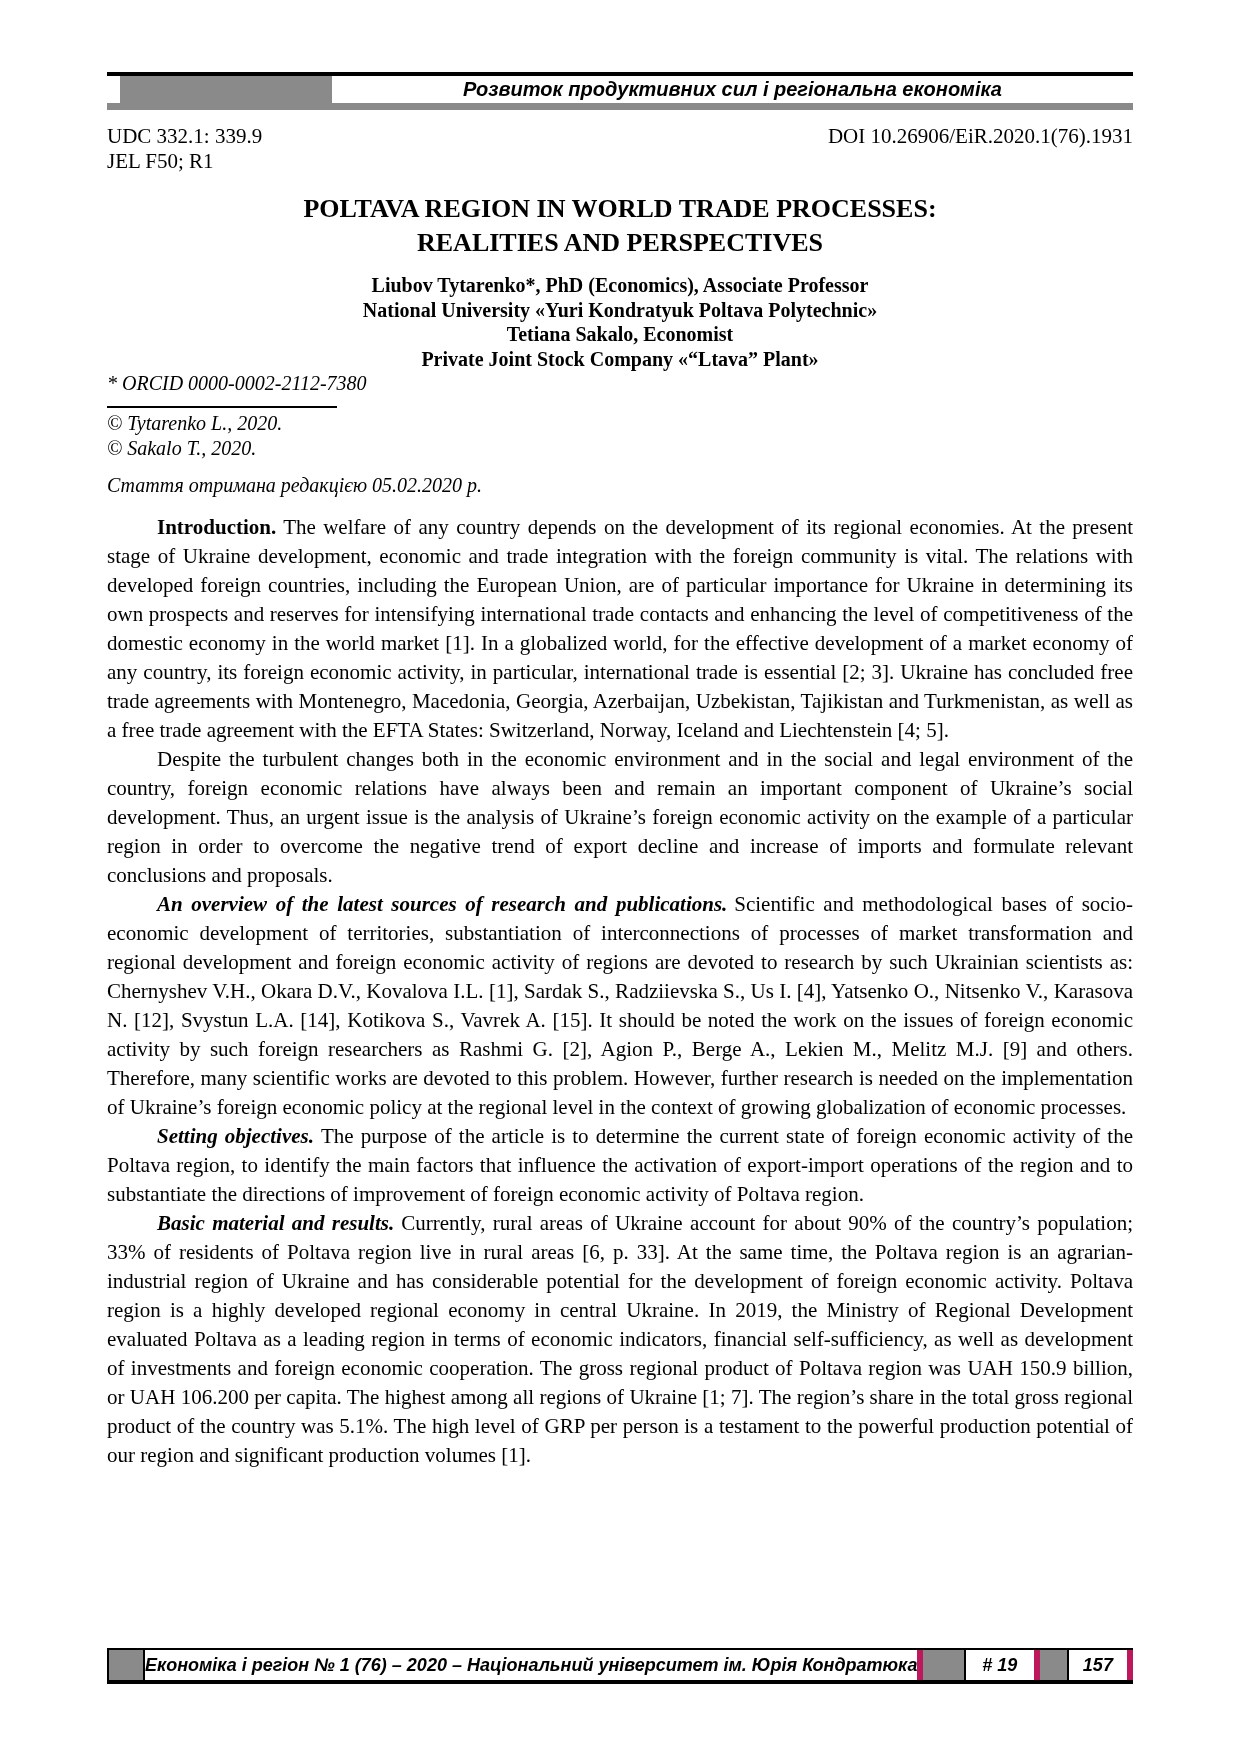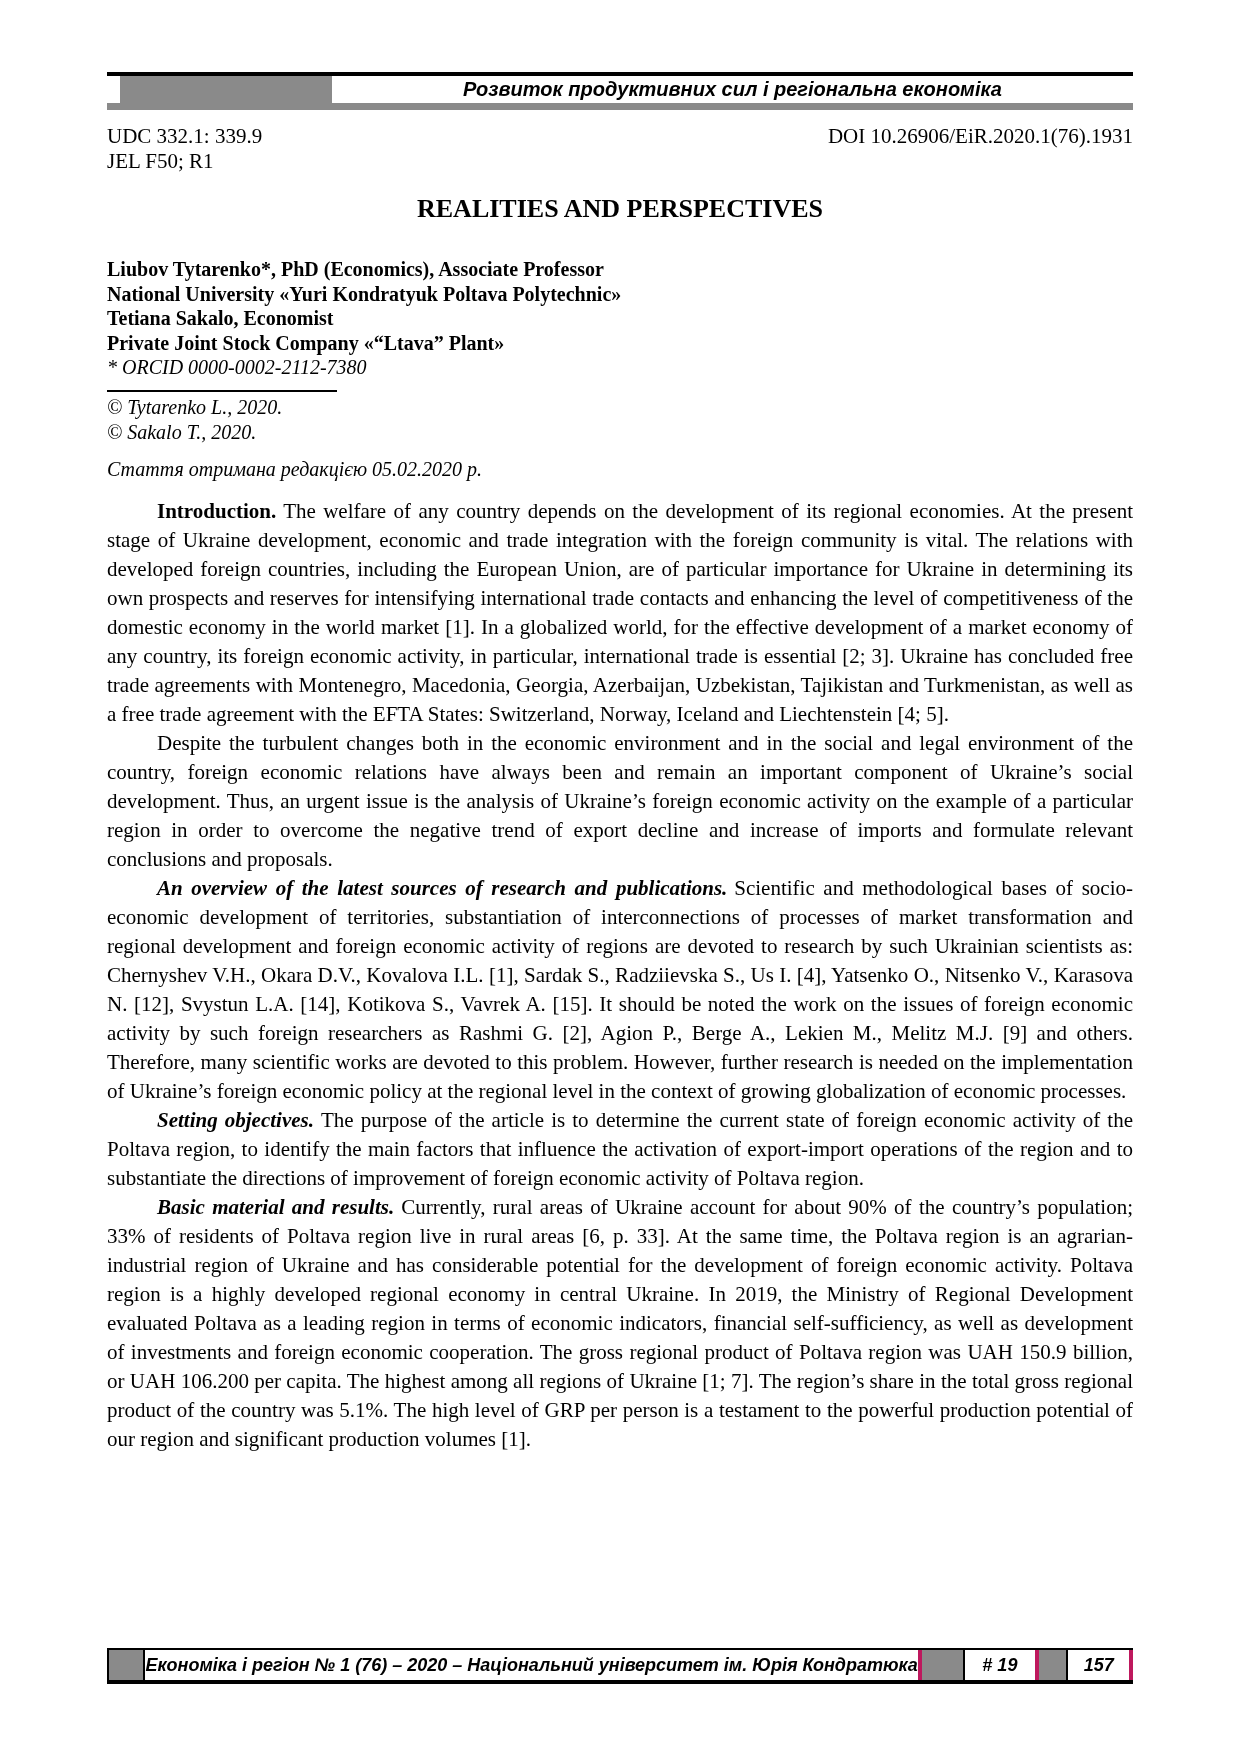--- a/index.html
+++ b/index.html
@@ -58,22 +58,22 @@
 
   
   .article-title {
     margin-top: 18px;
     text-align: center;
     font-size: 26px;
     font-weight: bold;
     line-height: 34px;
   }
   .authors {
-    margin-top: 31px;
-    text-align: left;
+    margin-top: 13px;
+    text-align: center;
     font-weight: bold;
     font-size: 20px;
     line-height: 24.5px;
   }
   .orcid {
     margin-top: 0;
     font-style: italic;
     font-size: 20px;
     line-height: 25px;
   }
@@ -123,21 +123,21 @@
     font-style: italic;
     font-size: 18px;
   }
   .f-gray { background: #8a8a8a; }
   .f-white {
     background: #fff;
     display: flex;
     align-items: center;
     justify-content: center;
     border-left: 2px solid #000;
-    border-right: 4px solid #be185d;
+    border-right: 6px solid #be185d;
     white-space: nowrap;
   }
   .f-g1 { width: 40px; border-left: 2px solid #000; }
   .f-title { flex: 1; }
   .f-g2 { width: 45px; }
   .f-issue { width: 84px; }
   .f-g3 { width: 30px; }
   .f-page { width: 73px; }
 </style>
 </head>
@@ -155,20 +155,21 @@
 
     <div class="meta-row">
       <span>UDC 332.1: 339.9</span>
       <span>DOI 10.26906/EiR.2020.1(76).1931</span>
     </div>
     <div class="meta-row2">
       <span>JEL F50; R1</span>
     </div>
 
     <h1 class="article-title">
+      <div>POLTAVA REGION IN WORLD TRADE PROCESSES:</div>
       <div>REALITIES AND PERSPECTIVES</div>
     </h1>
 
     <div class="authors">
       <div>Liubov Tytarenko*, PhD (Economics), Associate Professor</div>
       <div>National University «Yuri Kondratyuk Poltava Polytechnic»</div>
       <div>Tetiana Sakalo, Economist</div>
       <div>Private Joint Stock Company «“Ltava” Plant»</div>
     </div>
 

